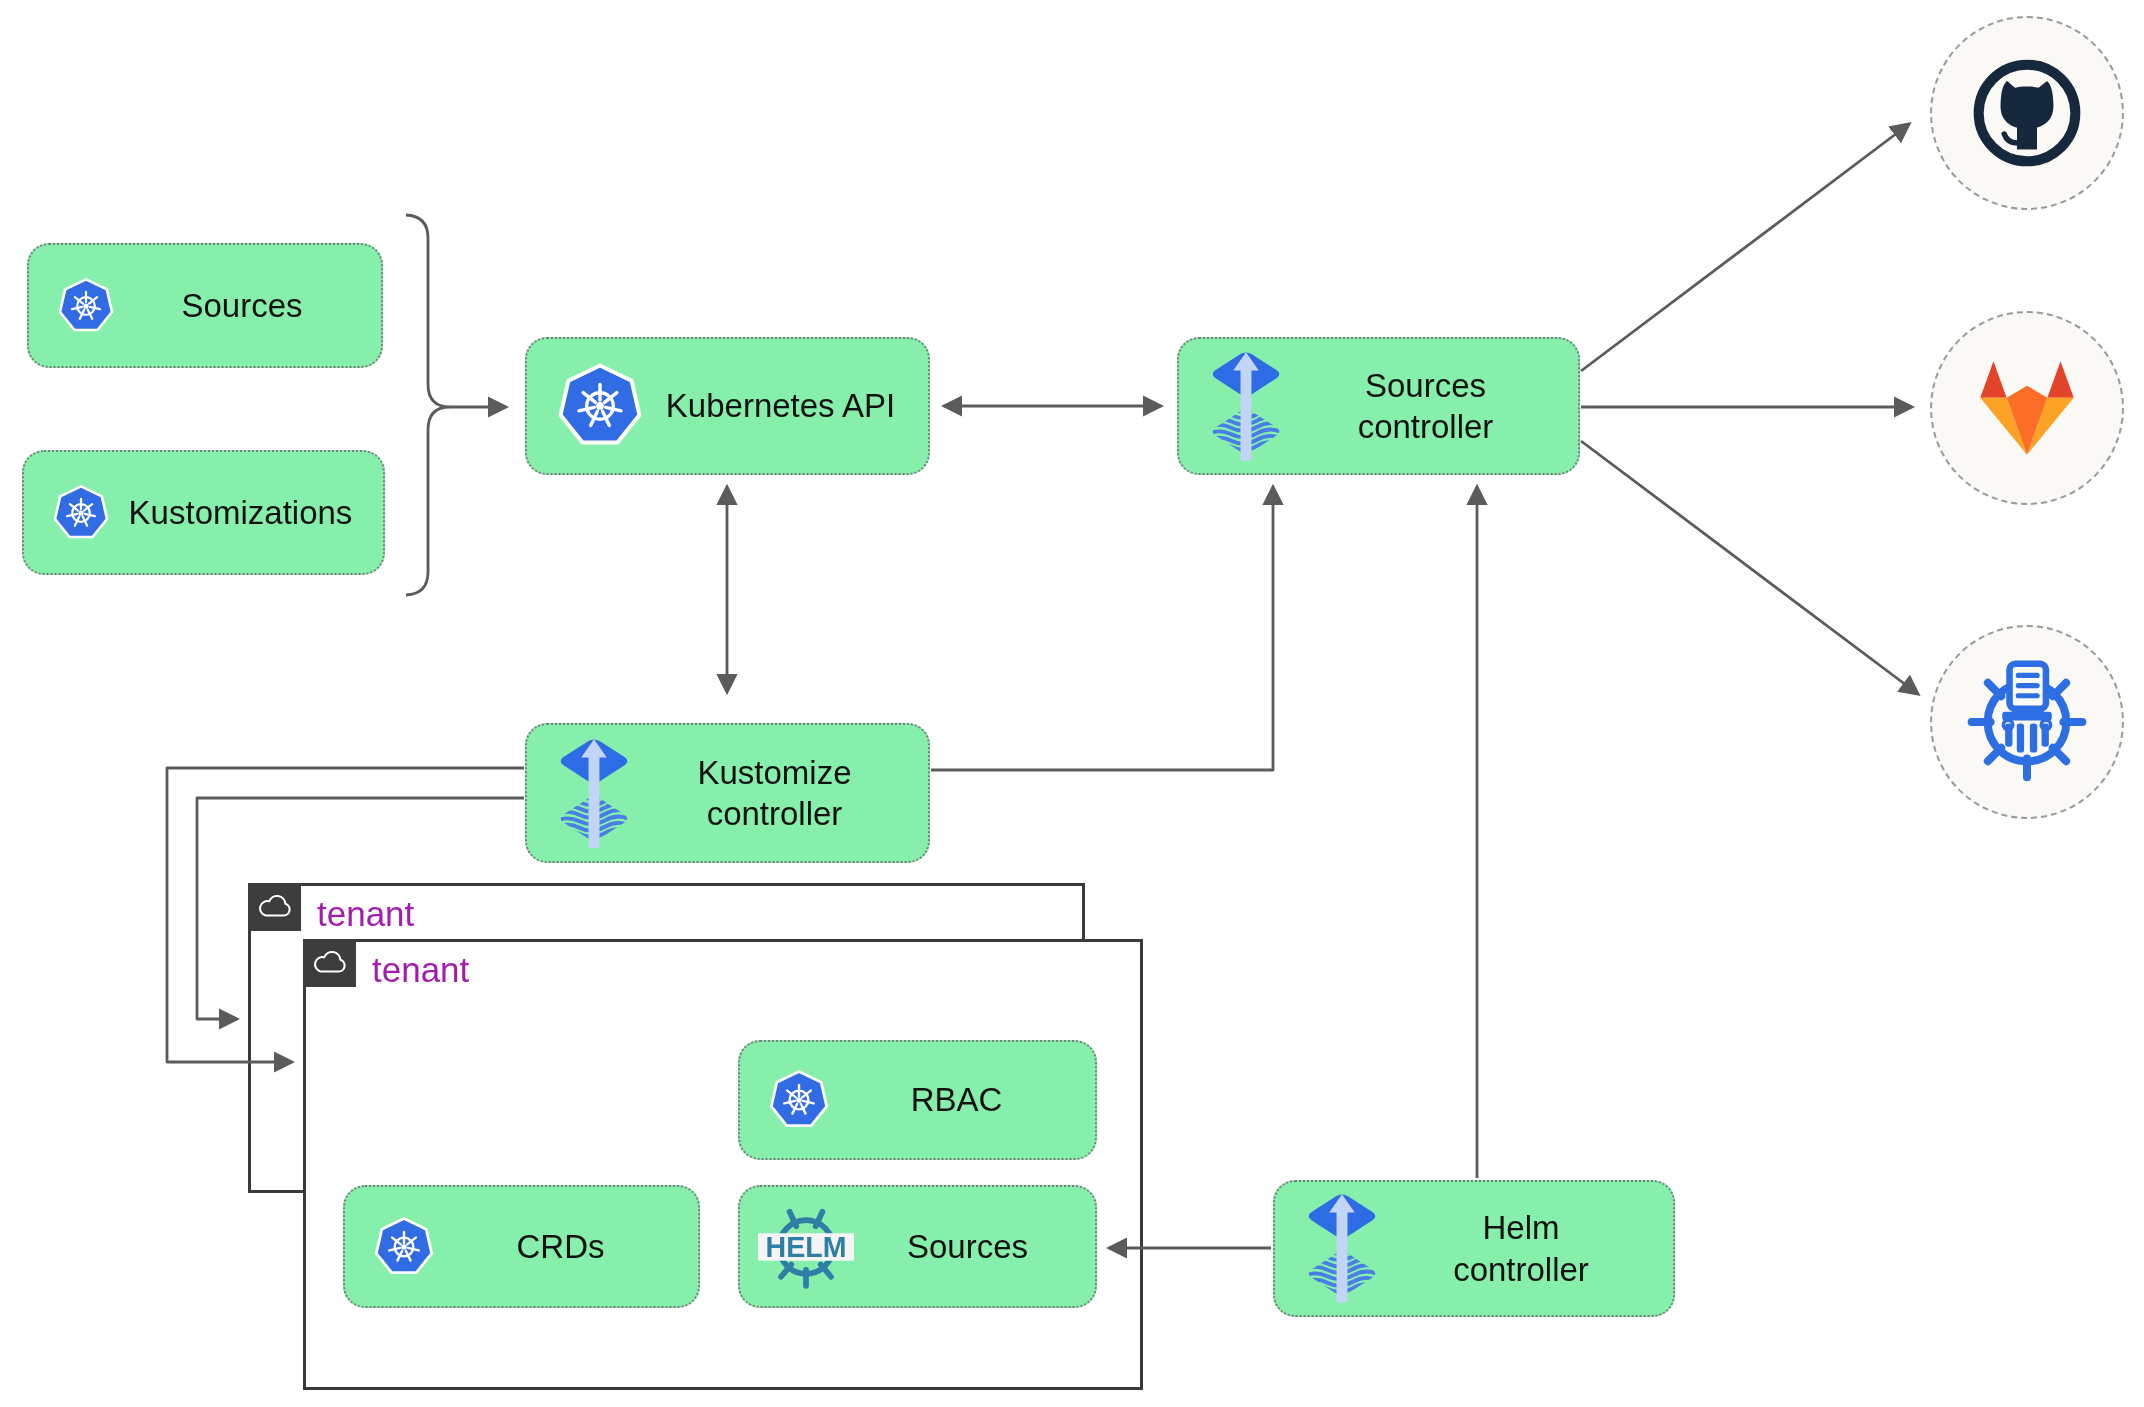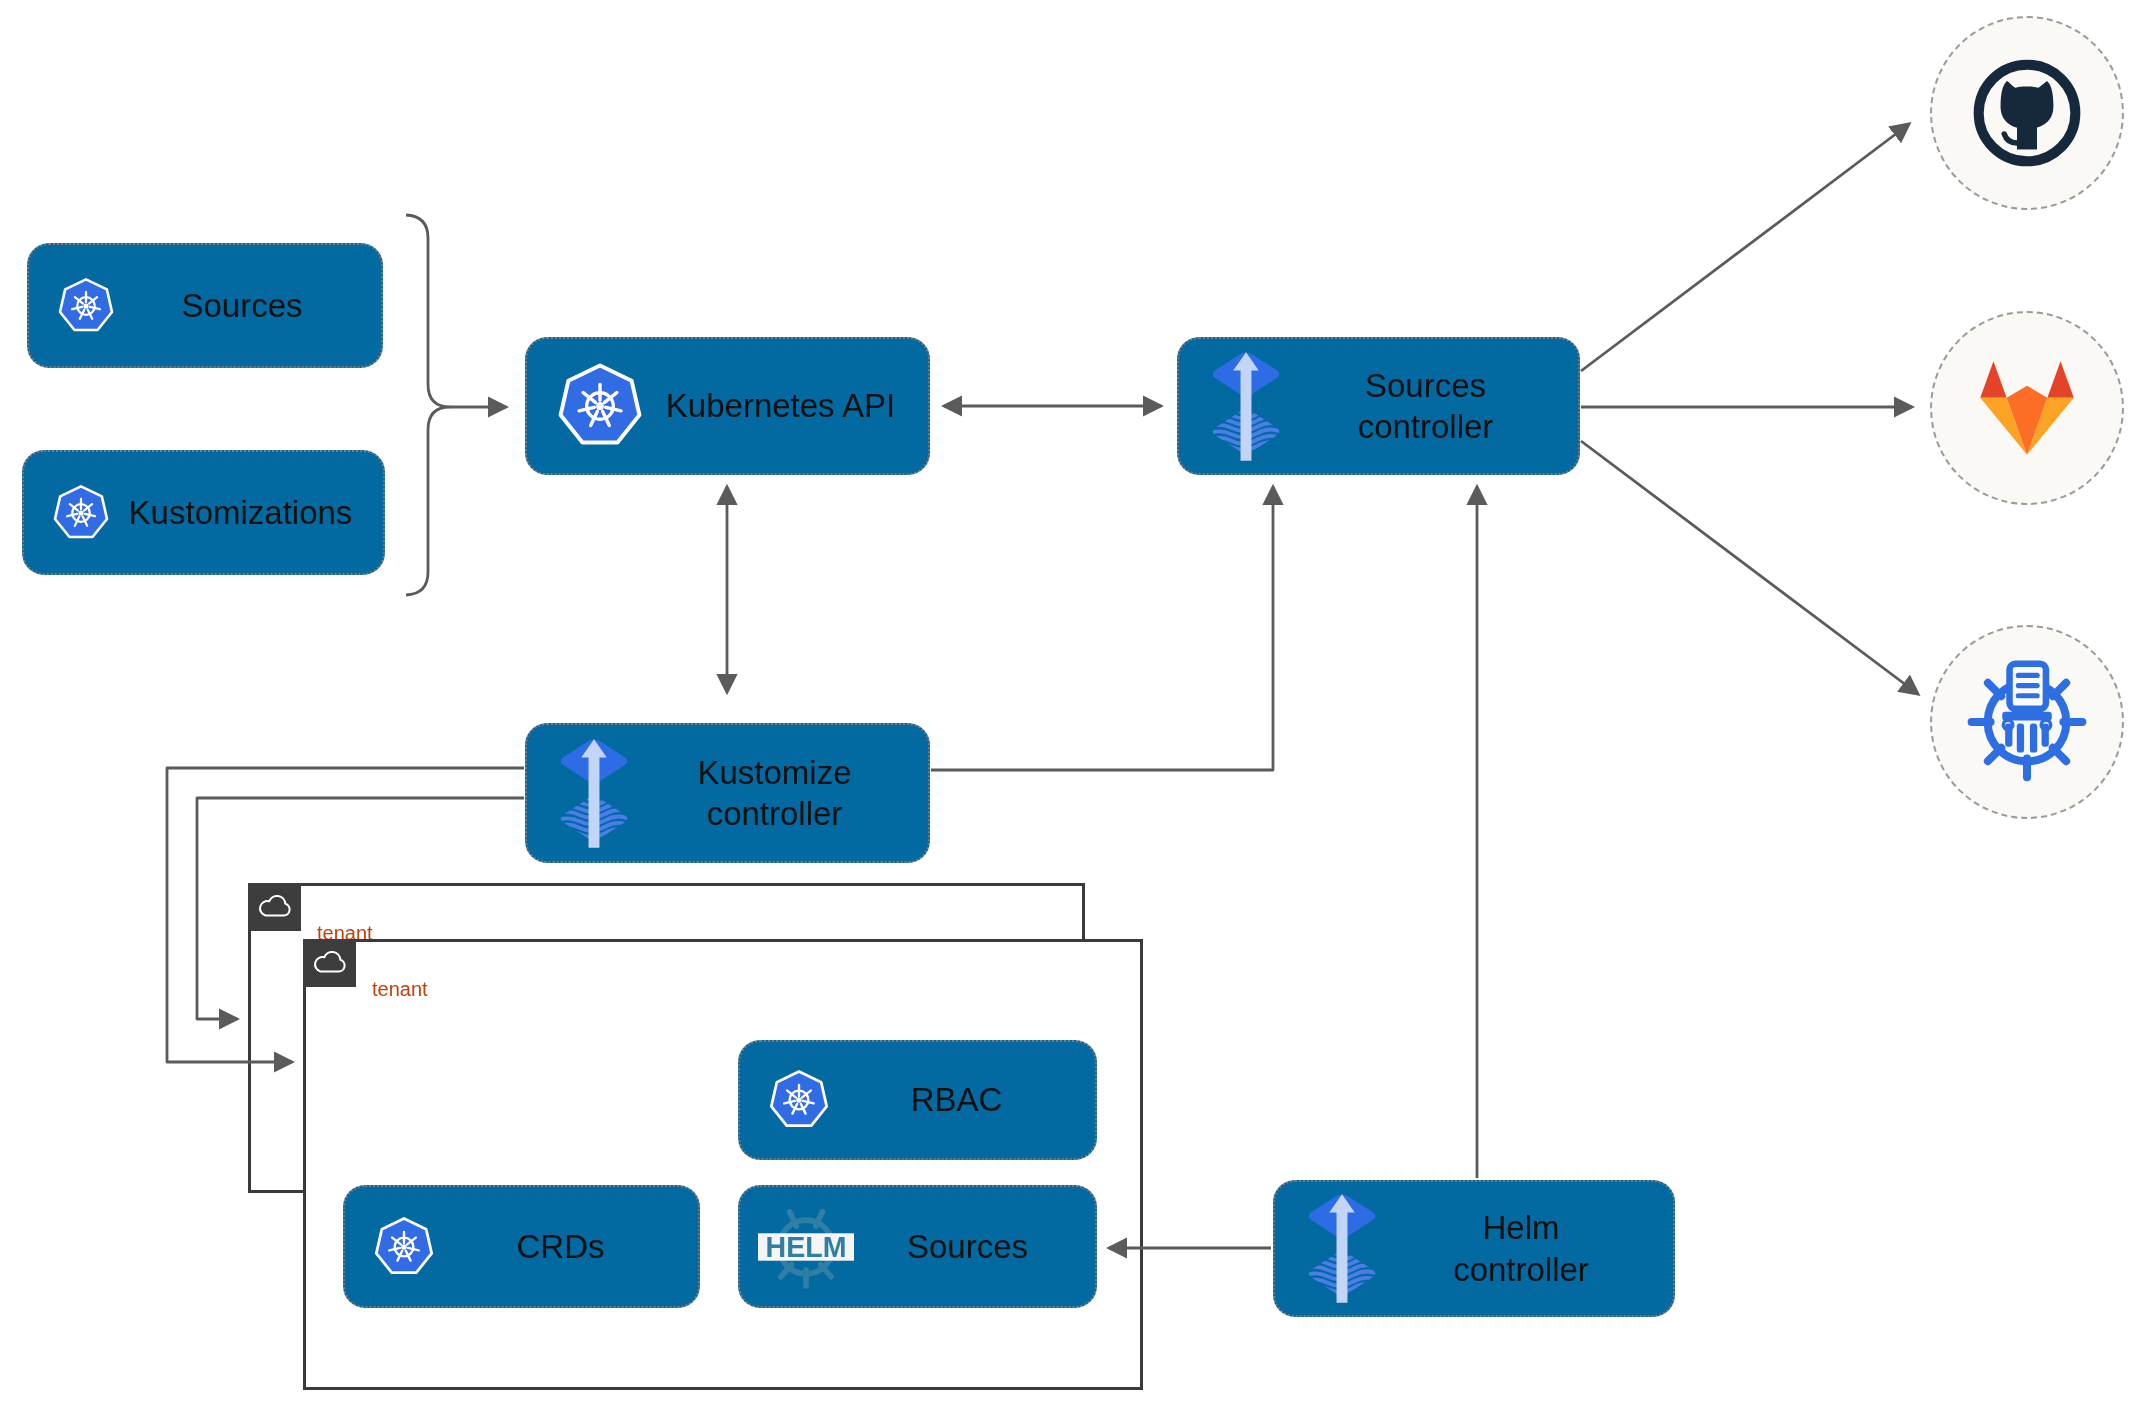--- a/index.html
+++ b/index.html
@@ -2,37 +2,37 @@
 <html><head>
 <meta charset="utf-8">
 <style>
   html,body{margin:0;padding:0;background:#ffffff;}
   #canvas{
     position:relative;width:2144px;height:1407px;background:#ffffff;overflow:hidden;
     font-family:"Liberation Sans", sans-serif;color:#111;
   }
   
   .pill{
-    position:absolute;box-sizing:border-box;background:#0369a1;
+    position:absolute;box-sizing:border-box;background:#86efac;
     border:2.5px dotted #7b7b7b;border-radius:22px;
     display:flex;align-items:center;z-index:3;
   }
   .pill .icon{flex:0 0 auto;margin-left:26px;}
   .pill .plabel{flex:1;text-align:center;padding-right:14px;font-size:33px;color:#111;}
   .ctrl-label{white-space:pre-line;line-height:1.25;}
   
   .tenant{
     position:absolute;box-sizing:border-box;background:#ffffff;border:3px solid #3a3a3a;
   }
   .tenant-header{
     position:absolute;left:-3px;top:-3px;width:53px;height:48px;background:#3d3d3d;
     display:flex;align-items:center;justify-content:center;
   }
   .tenant-label{
-    position:absolute;left:66px;top:8px;font-size:20px;color:#c2410c;margin-top:28px;
+    position:absolute;left:66px;top:8px;font-size:35px;color:#a21caf;
   }
   
   .endpoint{
     position:absolute;box-sizing:border-box;width:194px;height:194px;border-radius:50%;
     background:#faf9f5;border:2.5px dashed #9a9a9a;
     display:flex;align-items:center;justify-content:center;z-index:3;
   }
   #overlay{position:absolute;left:0;top:0;width:2144px;height:1407px;z-index:10;pointer-events:none;}
   #defs-svg{position:absolute;width:0;height:0;}
   .z1{z-index:1}.z2{z-index:2}.z4{z-index:4}

